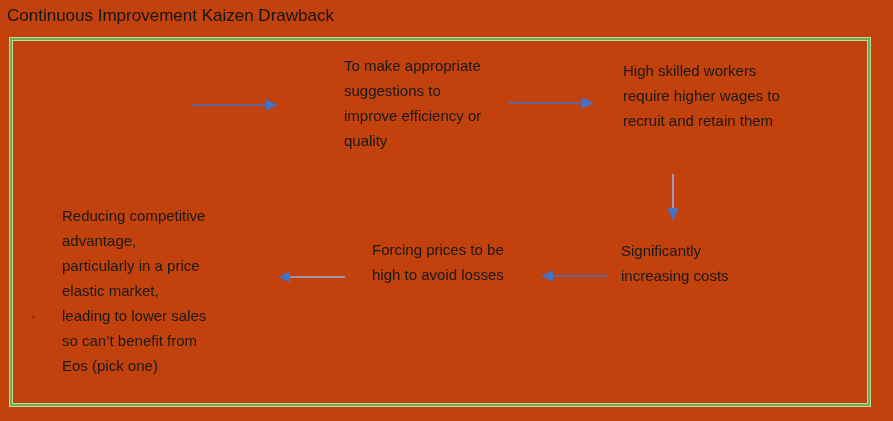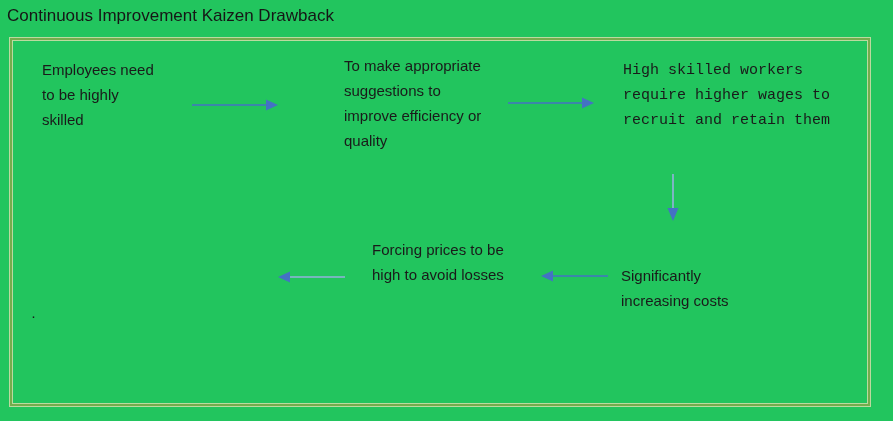--- a/index.html
+++ b/index.html
@@ -6,21 +6,21 @@
     --arrow_blue:#4472C4;
     --arrow_light:#95B1DE;
     --frame_green:#74AD4D;
     --frame_green_light:#BBDA9F;
     --text:#1A1A1A;
   }
   html,body{margin:0;padding:0;background:#ffffff;}
   .canvas{
     position:relative;
     width:893px;height:421px;
-    background:#22c55e;
+    background:#c2410c;
     font-family:"Liberation Sans","DejaVu Sans",sans-serif;
     color:var(--text);
     overflow:hidden;
   }
   .title{
     position:absolute;left:7px;top:4px;
     font-size:17px;line-height:24px;
     color:#161616;
   }
   .frame{
@@ -30,22 +30,22 @@
     box-shadow:0 0 0 1px var(--frame_green_light), inset 0 0 0 1px var(--frame_green_light);
     pointer-events:none;
   }
   .node{
     position:absolute;
     font-size:15px;line-height:25px;
     white-space:nowrap;
   }
   .n1{left:42px;top:57px;}
   .n2{left:344px;top:53px;}
-  .n3{left:623px;top:58px;font-family:Liberation Mono, monospace;}
-  .n4{left:621px;top:238px;margin-top:25px;}
+  .n3{left:623px;top:58px;}
+  .n4{left:621px;top:238px;}
   .n5{left:372px;top:237px;}
   .n6{left:62px;top:203px;}
   .bullet{
     position:absolute;left:31px;top:303px;
     font-size:15px;line-height:25px;
   }
   .arrow{position:absolute;display:block;}
   .a1{left:192px;top:98px;}
   .a2{left:508px;top:96px;}
   .a3{left:665px;top:174px;}
@@ -57,21 +57,20 @@
 </style>
 </head>
 <body>
 
 <div class="canvas">
 
   <div class="title">Continuous Improvement Kaizen Drawback</div>
 
   <div class="frame"></div>
 
-  <div class="node n1">Employees need<br>to be highly<br>skilled</div>
 
   <svg class="arrow a1" width="86" height="14" viewBox="0 0 86 14">
     <line class="shaft" x1="0" y1="7" x2="75" y2="7"></line>
     <polygon class="head" points="74,1.5 86,7 74,12.5"></polygon>
   </svg>
 
   <div class="node n2">To make appropriate<br>suggestions to<br>improve efficiency or<br>quality</div>
 
   <svg class="arrow a2" width="86" height="14" viewBox="0 0 86 14">
     <line class="shaft" x1="0" y1="7" x2="75" y2="7"></line>
@@ -94,14 +93,15 @@
 
   <div class="node n5">Forcing prices to be<br>high to avoid losses</div>
 
   <svg class="arrow a5" width="67" height="14" viewBox="0 0 67 14">
     <line class="shaft-light" x1="11" y1="7" x2="67" y2="7"></line>
     <polygon class="head" points="12,1.5 0,7 12,12.5"></polygon>
   </svg>
 
   <div class="bullet">·</div>
 
+  <div class="node n6">Reducing competitive<br>advantage,<br>particularly in a price<br>elastic market,<br>leading to lower sales<br>so can’t benefit from<br>Eos (pick one)</div>
 
 </div>
 
 </body></html>

